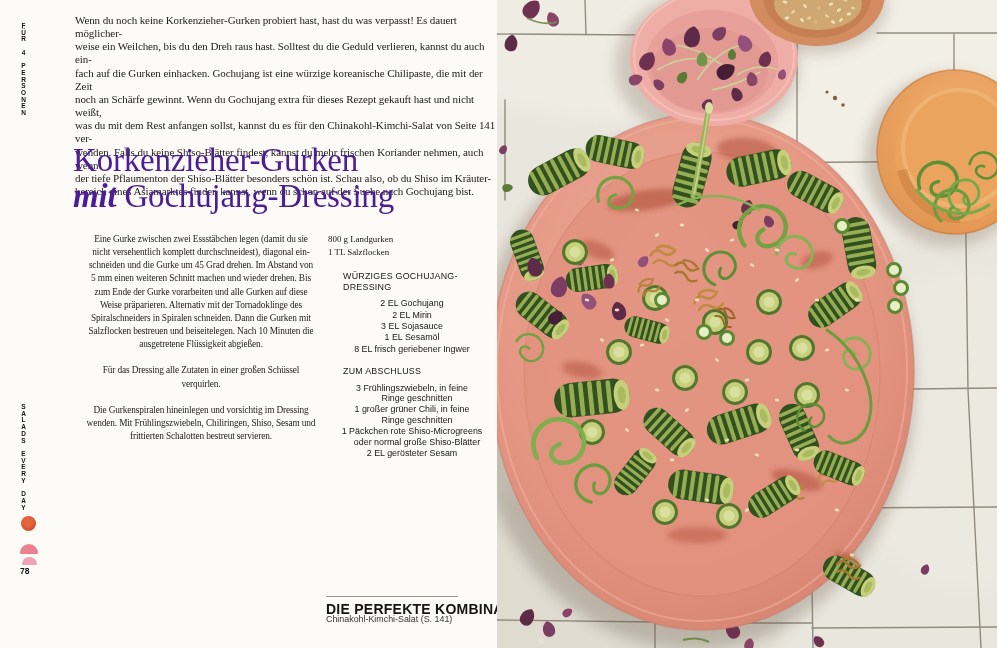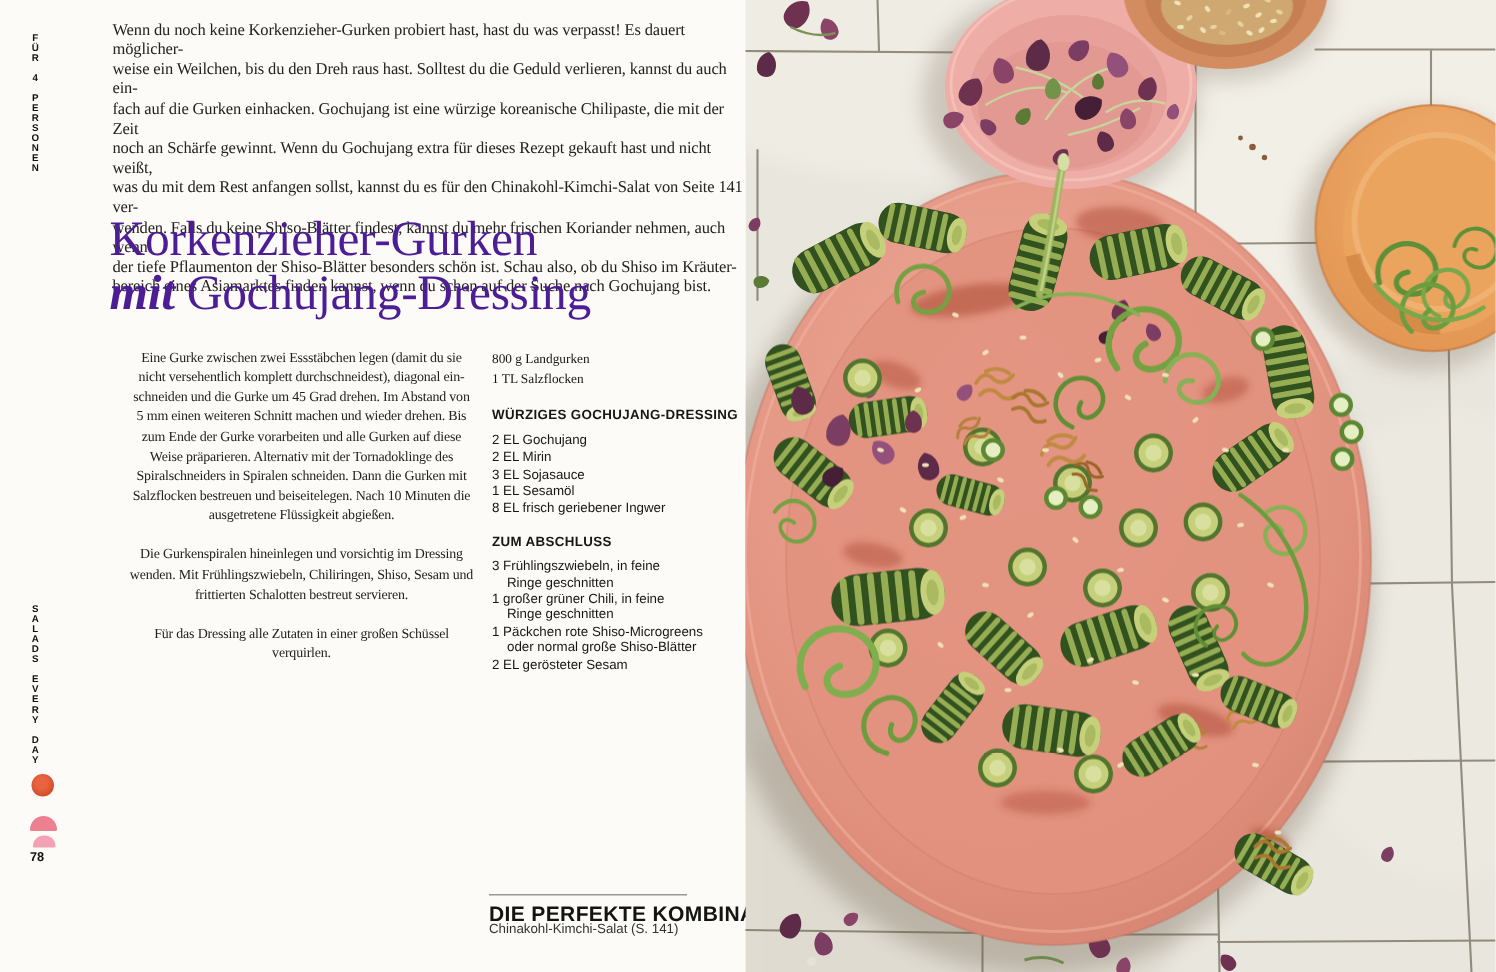--- a/index.html
+++ b/index.html
@@ -11,22 +11,22 @@
          letter-spacing:-0.1px;white-space:pre-line;}
   .title{left:73px;top:142px;width:420px;margin:0;font-weight:400;
          font-size:33px;line-height:36px;color:#4c1d95;letter-spacing:-0.2px;}
   .title em{font-style:italic;font-weight:700;}
   .method{left:75px;top:233px;width:252px;font-size:9.3px;line-height:13.15px;
           letter-spacing:-0.12px;text-align:center;}
   .method p{margin:0 0 13px 0;white-space:pre-line;}
   .ingredients{left:328px;top:233px;width:168px;font-family:"Liberation Sans",sans-serif;
                font-size:8.9px;line-height:10.4px;color:#161614;}
   .ing-base{margin:0 0 2.5px 0;line-height:13.2px;white-space:pre-line;font-family:Liberation Serif, serif;}
-  .ing-head{margin:12px 0 6px 0;font-size:8.9px;font-weight:bold;letter-spacing:0.25px;}
-  .ing-item{margin:0 0 1px 0;padding-left:10px;text-indent:-10px;white-space:pre-line;}
+  .ing-head{margin:12px 0 6px 15px;font-size:8.9px;font-weight:normal;letter-spacing:0.25px;}
+  .ing-item{margin:0 0 1px 0;padding-left:10px;text-indent:-10px;white-space:pre-line;text-align:center;}
   .pairing-rule{left:326px;top:596px;width:132px;height:1px;background:#9b9892;}
   .pairing-head{left:326px;top:601px;font-family:"Liberation Sans",sans-serif;
                 font-size:14px;font-weight:bold;letter-spacing:0.25px;color:#141412;}
   .pairing-text{left:326px;top:614px;font-family:"Liberation Sans",sans-serif;
                 font-size:8.9px;color:#35332f;}
   .vert{writing-mode:vertical-rl;text-orientation:upright;
         font-family:"Liberation Sans",sans-serif;font-weight:bold;font-size:6.5px;
         letter-spacing:-0.3px;color:#121210;}
   .vtop{left:20px;top:22px;}
   .vbottom{left:20px;top:403px;}
@@ -60,25 +60,25 @@
 <div class="abs method">
   <p>Eine Gurke zwischen zwei Essstäbchen legen (damit du sie
 nicht versehentlich komplett durchschneidest), diagonal ein-
 schneiden und die Gurke um 45 Grad drehen. Im Abstand von
 5 mm einen weiteren Schnitt machen und wieder drehen. Bis
 zum Ende der Gurke vorarbeiten und alle Gurken auf diese
 Weise präparieren. Alternativ mit der Tornadoklinge des
 Spiralschneiders in Spiralen schneiden. Dann die Gurken mit
 Salzflocken bestreuen und beiseitelegen. Nach 10 Minuten die
 ausgetretene Flüssigkeit abgießen.</p>
+  <p>Für das Dressing alle Zutaten in einer großen Schüssel
+verquirlen.</p>
   <p>Die Gurkenspiralen hineinlegen und vorsichtig im Dressing
 wenden. Mit Frühlingszwiebeln, Chiliringen, Shiso, Sesam und
 frittierten Schalotten bestreut servieren.</p>
-  <p>Für das Dressing alle Zutaten in einer großen Schüssel
-verquirlen.</p>
 </div>
 
 <div class="abs ingredients">
   <div class="ing-base">800 g Landgurken
 1 TL Salzflocken</div>
   <h3 class="ing-head">WÜRZIGES GOCHUJANG-DRESSING</h3>
   <div class="ing-item">2 EL Gochujang</div>
   <div class="ing-item">2 EL Mirin</div>
   <div class="ing-item">3 EL Sojasauce</div>
   <div class="ing-item">1 EL Sesamöl</div>

